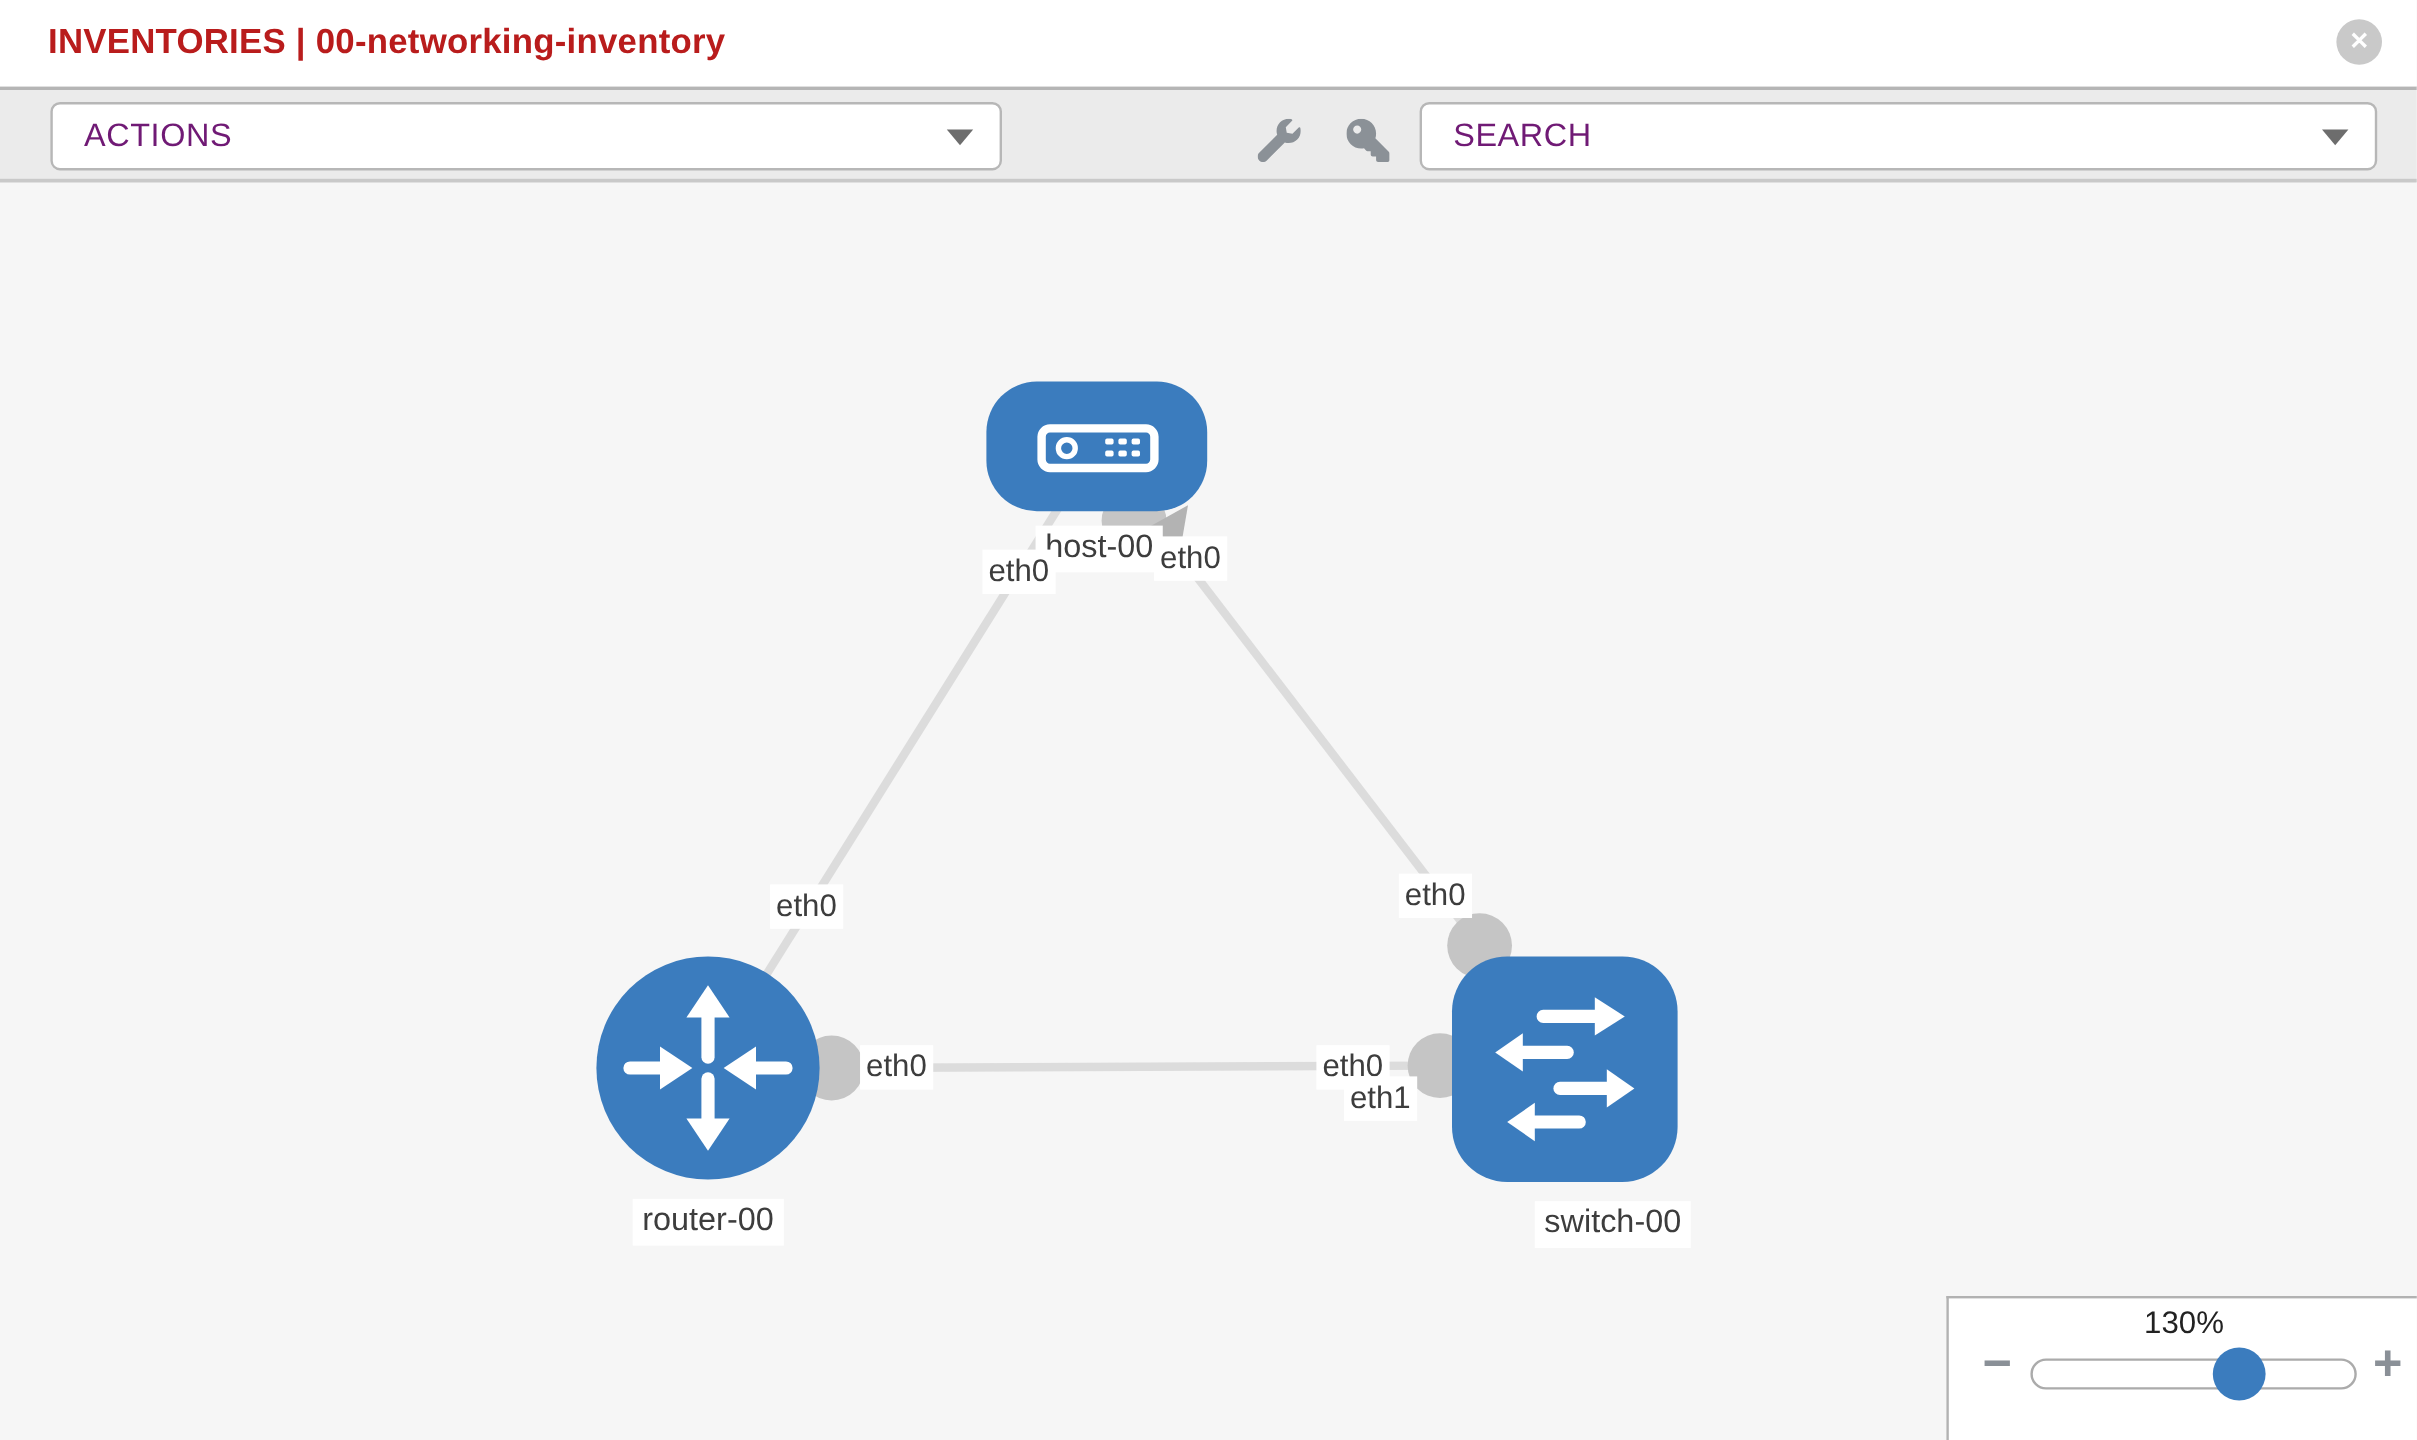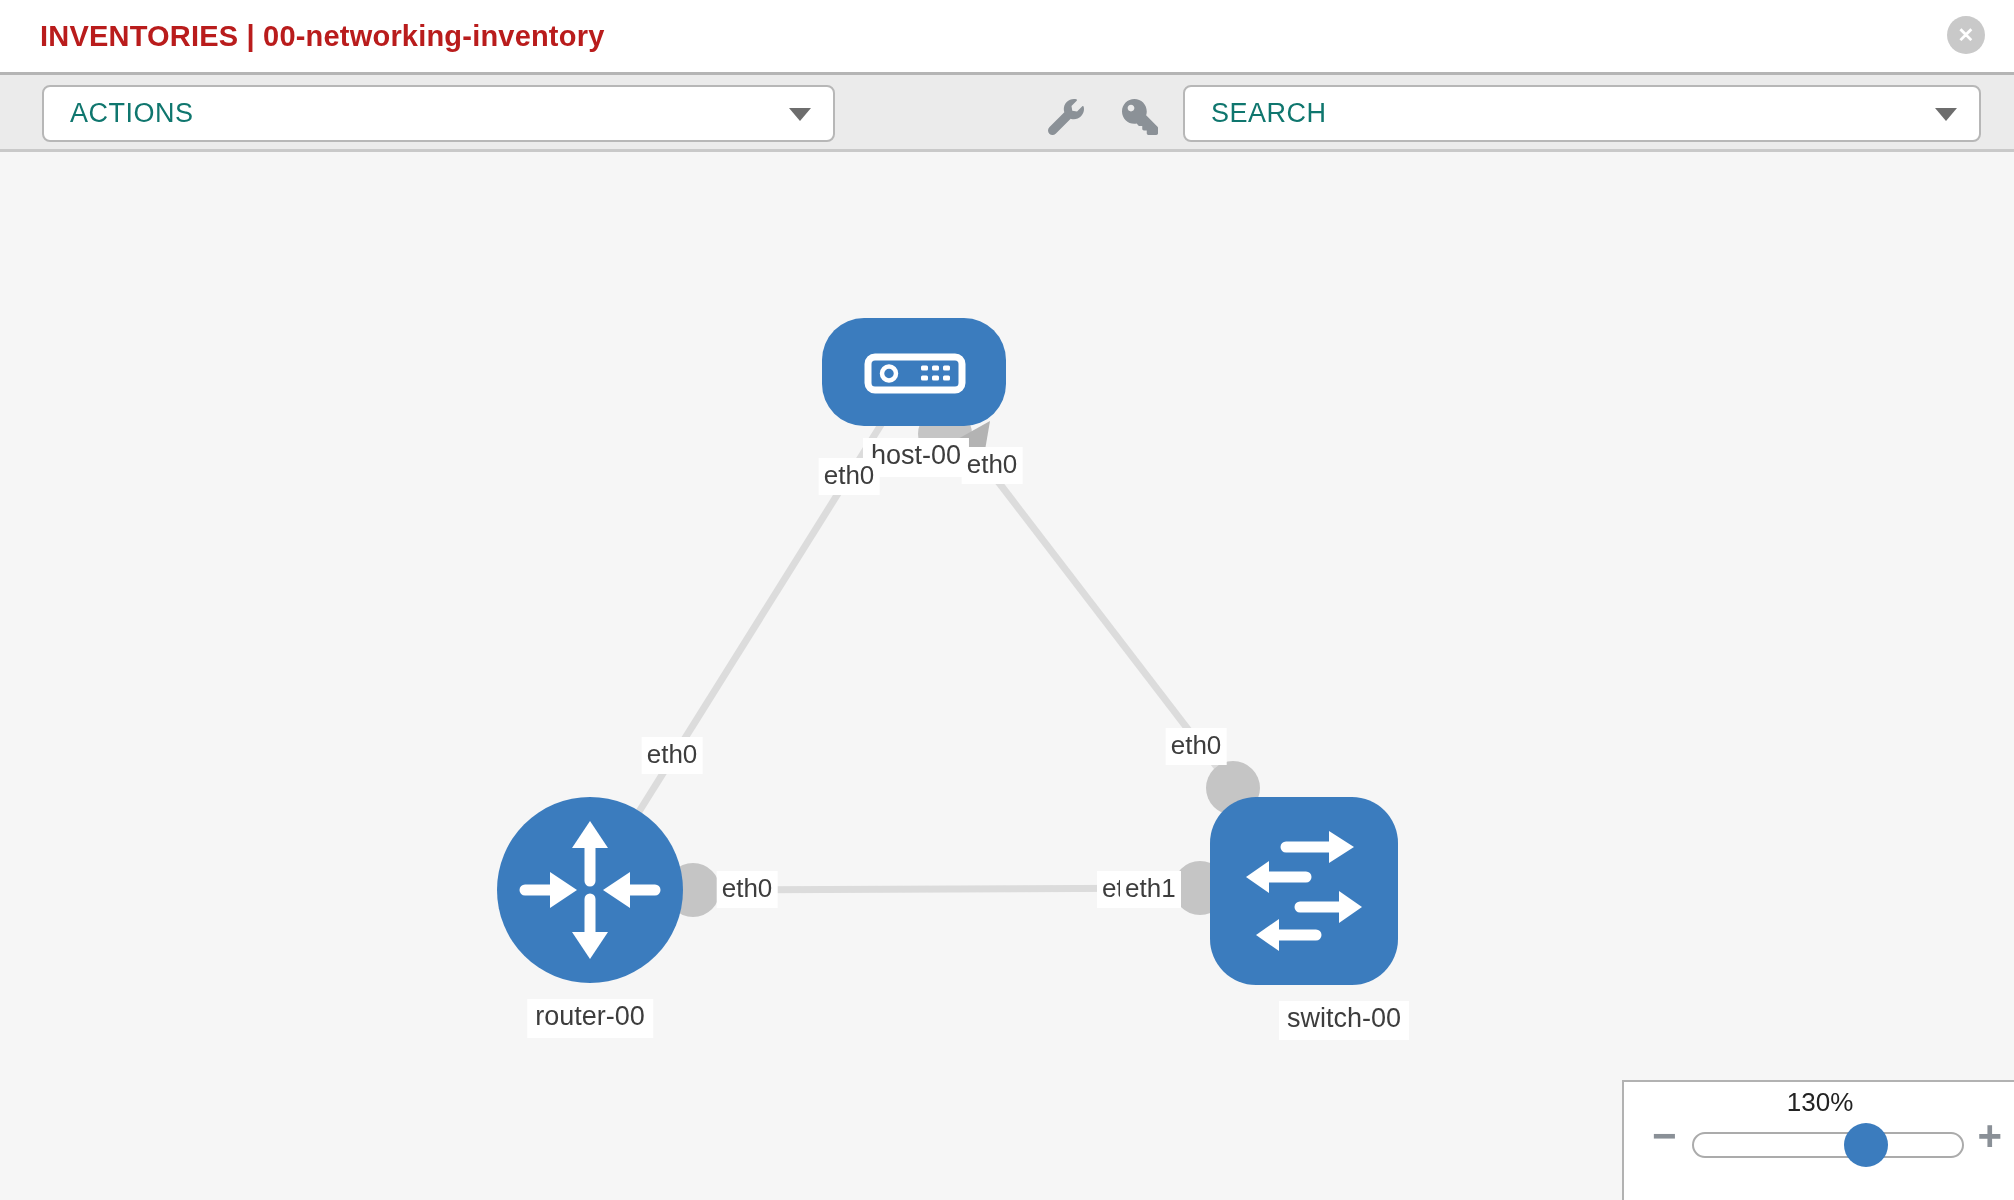--- a/index.html
+++ b/index.html
@@ -13,21 +13,21 @@
   .app-title{position:absolute;left:40px;top:50%;transform:translateY(-50%);
     font-size:29px;font-weight:bold;color:#b91c1c;letter-spacing:.2px;white-space:nowrap;}
   .close-btn{position:absolute;right:29px;top:16px;width:38px;height:38px;border-radius:50%;
     background:#c9c9c9;color:#ffffff;display:flex;align-items:center;justify-content:center;
     font-size:20px;font-weight:bold;cursor:pointer;line-height:1;}
   
   .toolbar{position:absolute;top:72px;left:0;width:100%;height:74px;background:#ebebeb;
     border-top:3px solid #b5b5b5;border-bottom:3px solid #c9c9c9;z-index:19;}
   .dropdown{position:absolute;top:10px;height:53px;background:#ffffff;border:2px solid #b7b7b7;
     border-radius:8px;display:flex;align-items:center;padding:0 26px;
-    color:#0f766e;font-size:27px;letter-spacing:.5px;cursor:pointer;}
+    color:#701a75;font-size:27px;letter-spacing:.5px;cursor:pointer;}
   .dd-actions{left:42px;width:737px;}
   .dd-search{left:1183px;width:742px;}
   .caret{position:absolute;right:22px;top:50%;margin-top:-6px;width:0;height:0;
     border-left:11px solid transparent;border-right:11px solid transparent;border-top:13px solid #6d6d6d;}
   .tool-btn{position:absolute;top:20px;width:44px;height:44px;display:flex;
     align-items:center;justify-content:center;cursor:pointer;}
   .tool-btn.wrench{left:1044px;}
   .tool-btn.key{left:1118px;}
   
   .canvas{position:absolute;top:152px;left:0;width:2014px;height:1048px;background:#f6f6f6;z-index:1;}
@@ -149,21 +149,21 @@
   <div class="chip node-label" style="left:916px;top:438px;">host-00</div>
   <div class="chip node-label" style="left:590px;top:999px;text-align:center;">router-00</div>
   <div class="chip node-label" style="left:1344px;top:1001px;text-align:center;">switch-00</div>
 
   <div class="chip if-label ctr" style="left:849px;top:458px;">eth0</div>
   <div class="chip if-label ctr" style="left:992px;top:447px;">eth0</div>
   <div class="chip if-label ctr" style="left:672px;top:737px;">eth0</div>
   <div class="chip if-label ctr" style="left:1196px;top:728px;">eth0</div>
   <div class="chip if-label ctr" style="left:747px;top:871px;">eth0</div>
   <div class="chip if-label" style="left:1097px;top:871px;">eth0</div>
-  <div class="chip if-label" style="left:1120px;top:871px;">eth1</div>
+  <div class="chip if-label" style="left:1120px;top:897px;">eth1</div>
 
   <div class="zoom-panel">
     <div class="zoom-level">130%</div>
     <div class="zoom-minus">−</div>
     <div class="zoom-track">
       <div class="zoom-knob"></div>
     </div>
     <div class="zoom-plus">+</div>
   </div>
 

